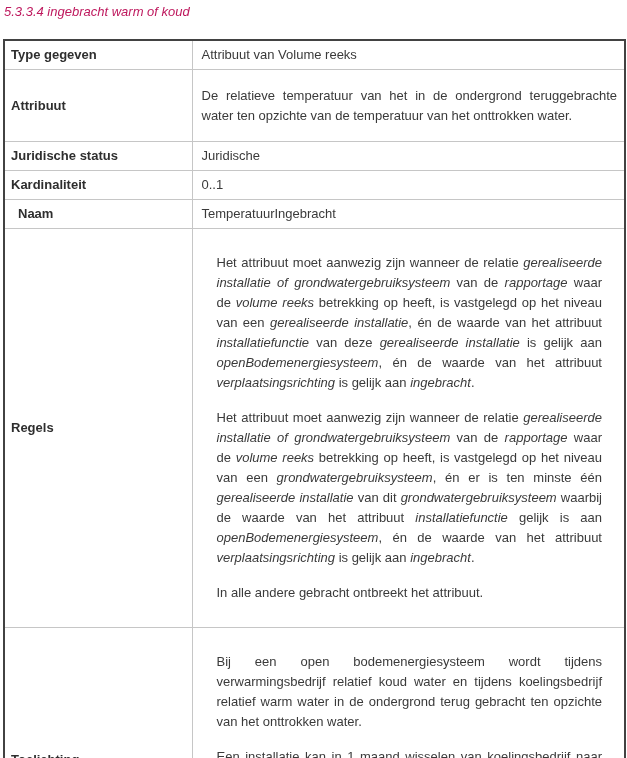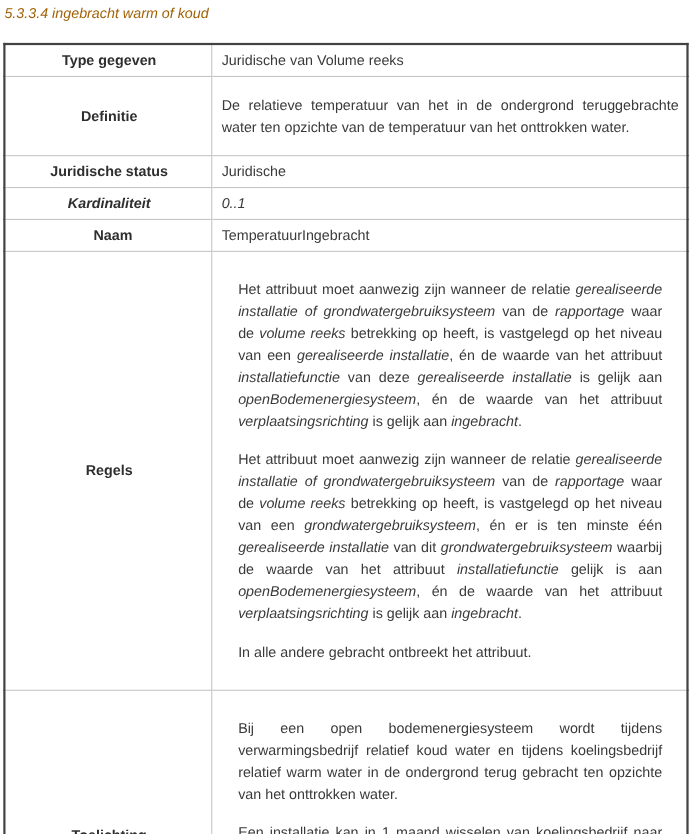--- a/index.html
+++ b/index.html
@@ -17,75 +17,74 @@
   .page{
     width:627px;
     box-sizing:border-box;
     padding:3px 2px 4px 3px;
   }
   .doc-title{
     font-style:italic;
     font-size:13px;
     font-weight:normal;
     margin:1px 0 0 1px;
-    color:#a16207;
+    color:#be185d;
   }
   table.spec{
     margin-top:20px;
     width:623px;
     border-collapse:collapse;
     border:2px solid var(--border-outer);
     table-layout:fixed;
   }
   table.spec td{
     border:1px solid var(--border-inner);
     font-size:13px;
     vertical-align:middle;
     box-sizing:border-box;
   }
   td.label{
     width:188px;
     font-weight:bold;
     padding:2px 4px 3px 6px;
     line-height:17px;
     color:#2e2e2e;
-    text-align:center;
   }
   td.label.indent{ padding-left:13px; }
   td.value{
     padding:4px 7px 4px 9px;
     line-height:20px;
     text-align:justify;
   }
   tr.r0 td{height:27px;}
   tr.r1 td{height:72px;}
   tr.r2 td{height:26px;margin-top:23px;}
-  tr.r3 td{height:26px;font-style:italic;}
+  tr.r3 td{height:26px;}
   tr.r4 td{height:23px;}
   tr.r5 td{height:27px;margin-left:32px;}
   td.rich{ padding:9px 7px 9px 9px; }
   td.rich p{ margin:15px; }
   td.rich p.gap{ margin-bottom:13px; }
   td.rich i{ font-style:italic; }
 </style>
 </head>
 <body>
 
 <div class="page">
 
   <h1 class="doc-title">5.3.3.4 ingebracht warm of koud</h1>
 
   <table class="spec">
     <tbody>
       <tr class="r0">
         <td class="label">Type gegeven</td>
-        <td class="value">Juridische van Volume reeks</td>
+        <td class="value">Attribuut van Volume reeks</td>
       </tr>
       <tr class="r1">
-        <td class="label">Definitie</td>
+        <td class="label">Attribuut</td>
         <td class="value">De relatieve temperatuur van het in de ondergrond teruggebrachte water ten opzichte van de temperatuur van het onttrokken water.</td>
       </tr>
       <tr class="r2">
         <td class="label">Juridische status</td>
         <td class="value">Juridische</td>
       </tr>
       <tr class="r3">
         <td class="label">Kardinaliteit</td>
         <td class="value">0..1</td>
       </tr>

